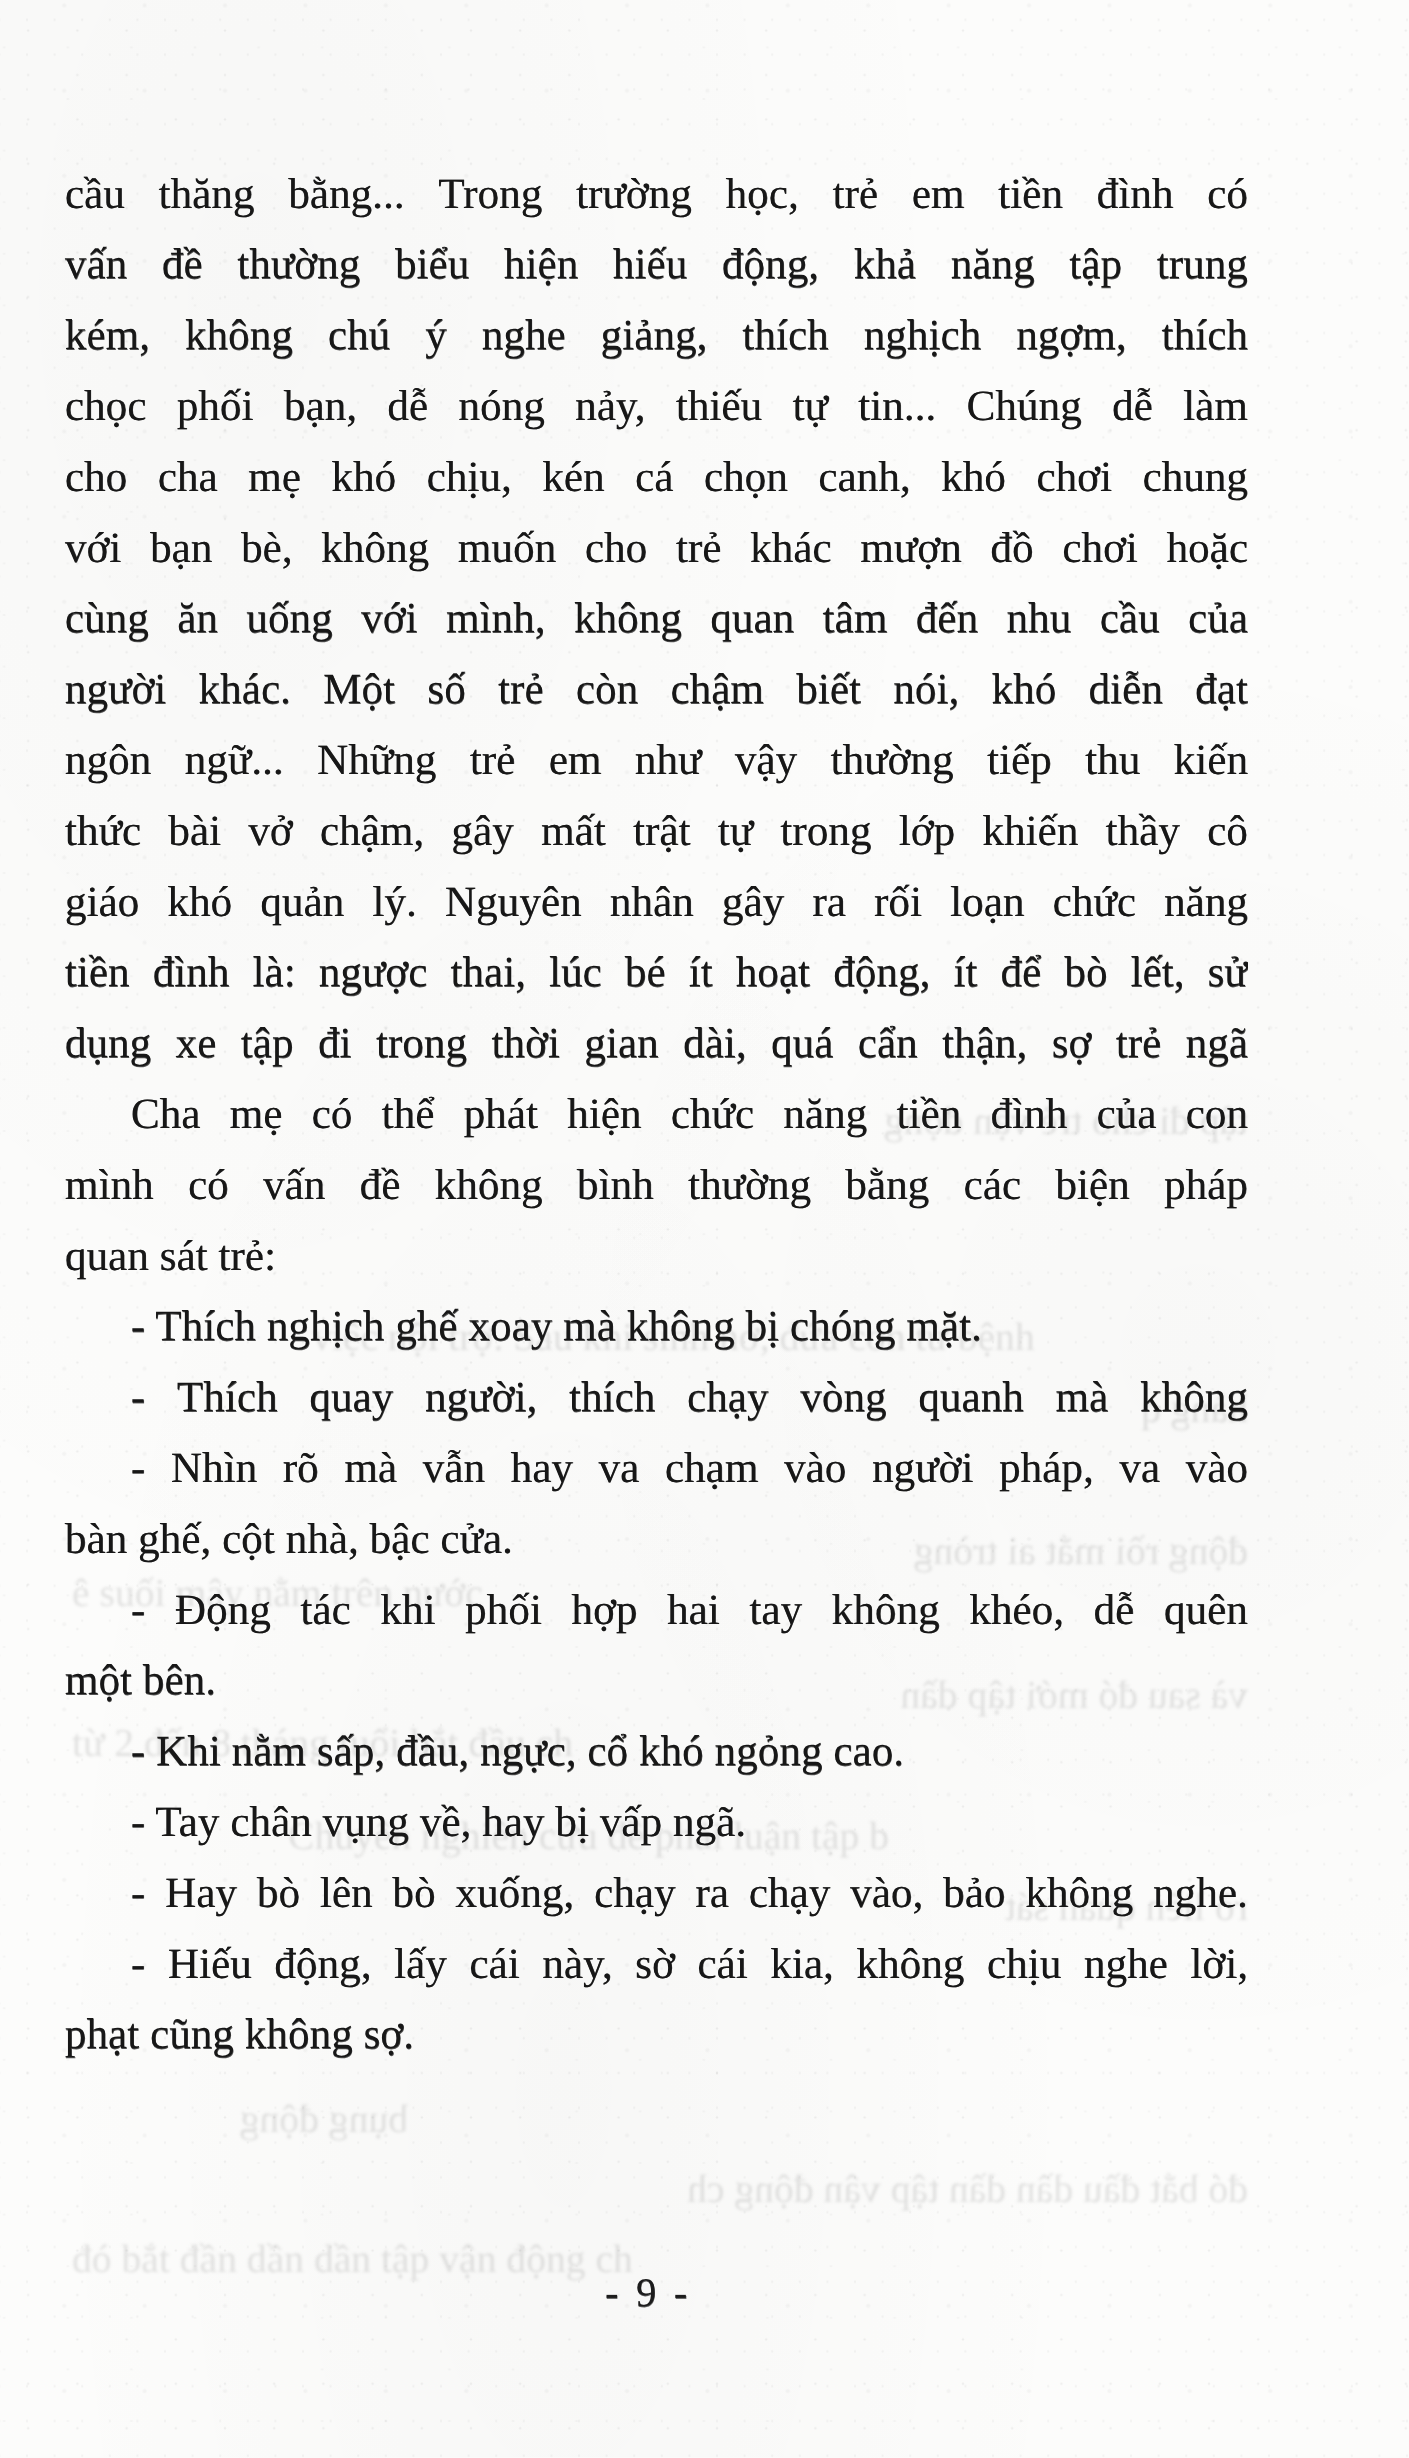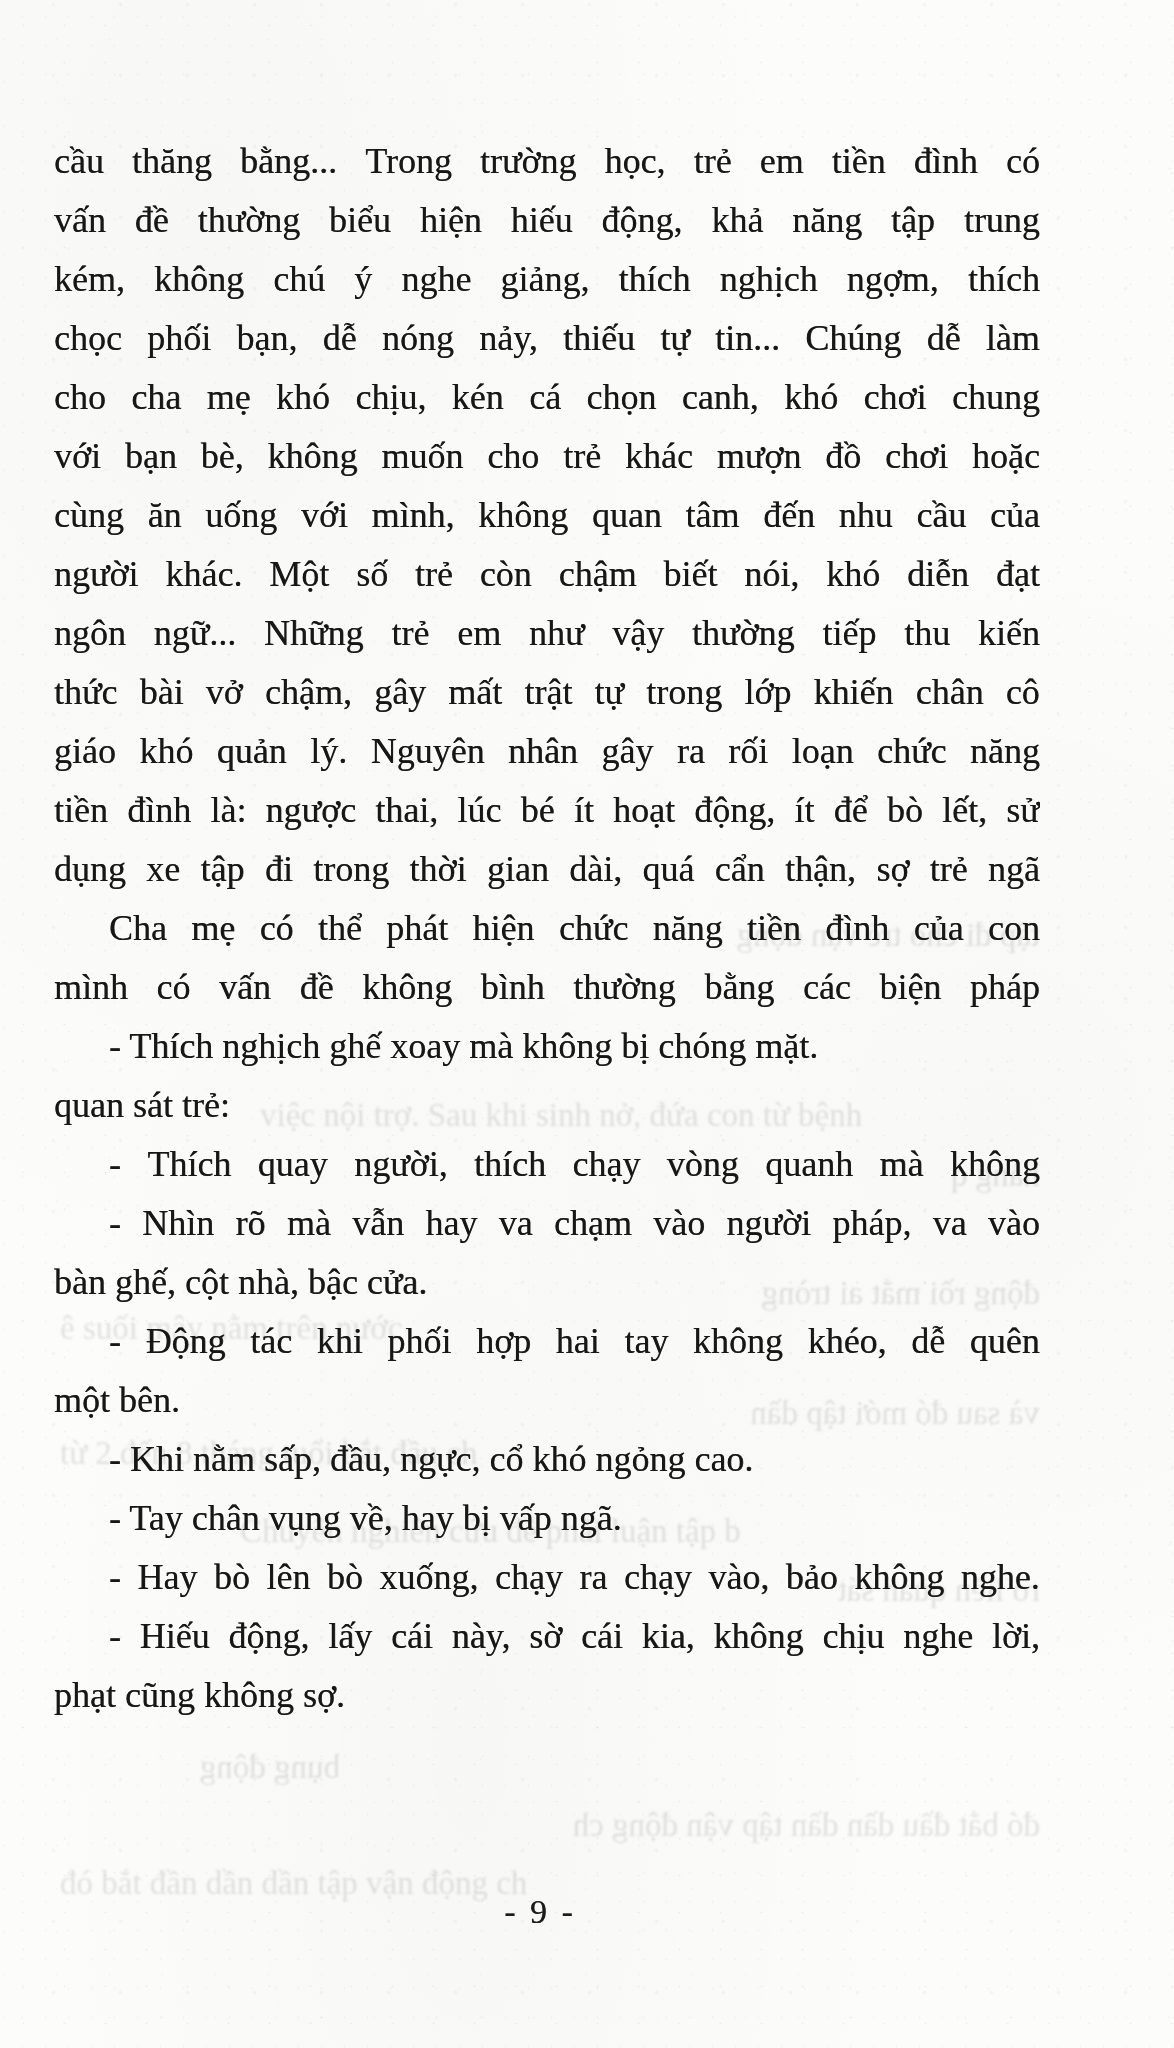--- a/index.html
+++ b/index.html
@@ -198,21 +198,21 @@
         <span>bài</span>
         <span>vở</span>
         <span>chậm,</span>
         <span>gây</span>
         <span>mất</span>
         <span>trật</span>
         <span>tự</span>
         <span>trong</span>
         <span>lớp</span>
         <span>khiến</span>
-        <span>chân</span>
+        <span>thầy</span>
         <span>cô</span>
       </div>
       <div class="line just">
         <span>giáo</span>
         <span>khó</span>
         <span>quản</span>
         <span>lý.</span>
         <span>Nguyên</span>
         <span>nhân</span>
         <span>gây</span>
@@ -275,22 +275,22 @@
         <span>vấn</span>
         <span>đề</span>
         <span>không</span>
         <span>bình</span>
         <span>thường</span>
         <span>bằng</span>
         <span>các</span>
         <span>biện</span>
         <span>pháp</span>
       </div>
+      <div class="line">quan sát trẻ:</div>
       <div class="line ind">- Thích nghịch ghế xoay mà không bị chóng mặt.</div>
-      <div class="line">quan sát trẻ:</div>
       <div class="line just ind">
         <span>-</span>
         <span>Thích</span>
         <span>quay</span>
         <span>người,</span>
         <span>thích</span>
         <span>chạy</span>
         <span>vòng</span>
         <span>quanh</span>
         <span>mà</span>

